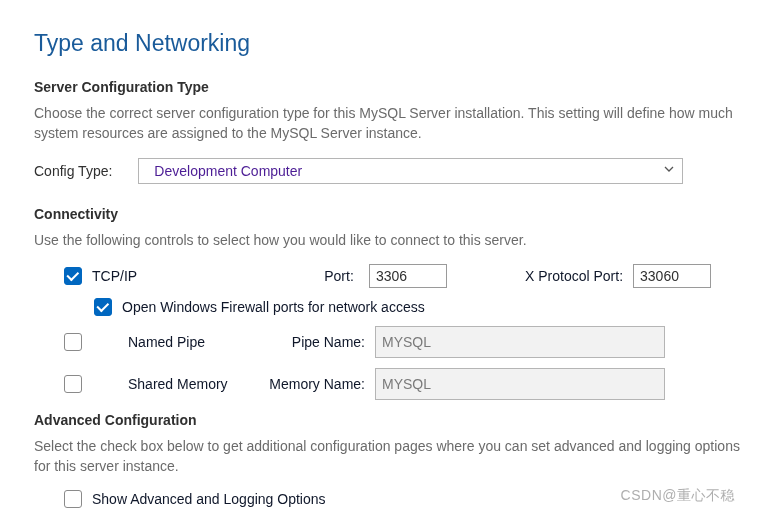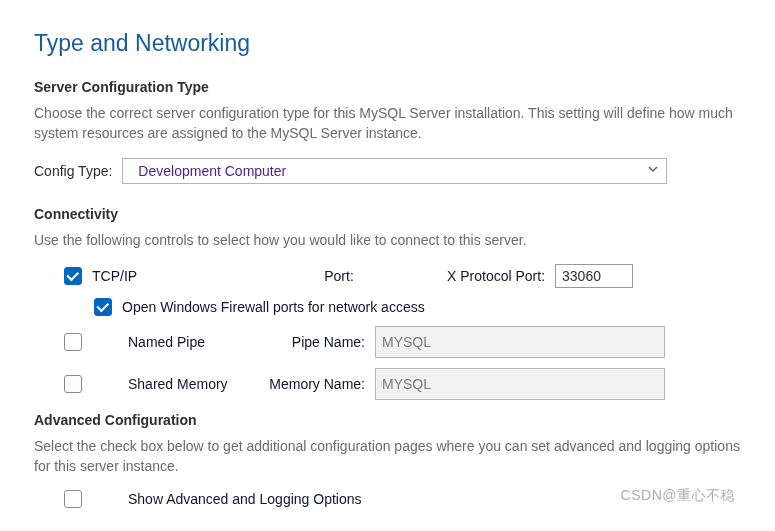--- a/index.html
+++ b/index.html
@@ -32,21 +32,21 @@
       margin-bottom: 14px;
     }
     .config-row {
       display: flex;
       align-items: center;
       margin-bottom: 22px;
     }
     .config-label {
       color: #303030;
       font-size: 14px;
-      margin-right: 10px;
+      margin-right: 26px;
       white-space: nowrap;
     }
     .dropdown {
       flex: 1;
       max-width: 545px;
       height: 26px;
       border: 1px solid #b5b5b5;
       background: #fff;
       display: flex;
       align-items: center;
@@ -107,21 +107,21 @@
     .name-row .name-label { width: 112px; text-align: right; margin-right: 10px; }
     .name-input {
       width: 290px;
       height: 32px;
       border: 1px solid #b5b5b5;
       padding: 0 6px;
       font-size: 14px;
       color: #7a7a7a;
       background: #f2f2f2;
     }
-    .adv-row { padding-left: 30px; display: flex; align-items: center; margin-top: 4px; gap: 36px;}
+    .adv-row { padding-left: 30px; display: flex; align-items: center; margin-top: 4px;}
     .watermark {
       position: absolute;
       bottom: 26px;
       right: 40px;
       color: rgba(120,120,120,0.6);
       font-size: 14px;
       letter-spacing: 0.5px;
       pointer-events: none;
     }
   </style>
@@ -150,20 +150,21 @@
   <div class="section-heading">Connectivity</div>
   <div class="section-desc">Use the following controls to select how you would like to connect to this server.</div>
 
   <div class="connectivity-rows">
     <div class="row tcpip-row">
       <div class="col1">
         <span class="checkbox checked"></span>
         <span class="cell-label">TCP/IP</span>
       </div>
       <span class="cell-label port-label">Port:</span>
+      <input class="port-input" value="3306" style="">
       <span class="cell-label xport-label">X Protocol Port:</span>
       <input class="port-input" value="33060" style="">
     </div>
 
     <div class="row sub-indent" style="padding-left:30px;">
       <span class="checkbox checked"></span>
       <span class="cell-label">Open Windows Firewall ports for network access</span>
     </div>
 
     <div class="row name-row">

